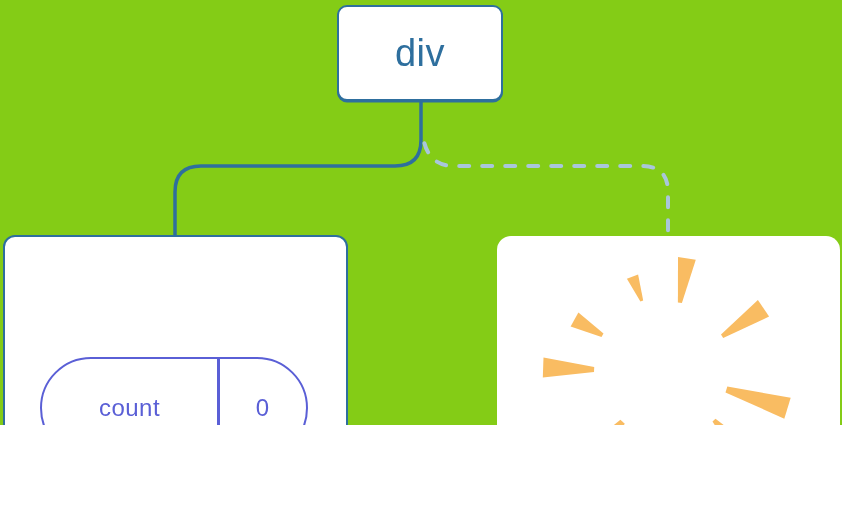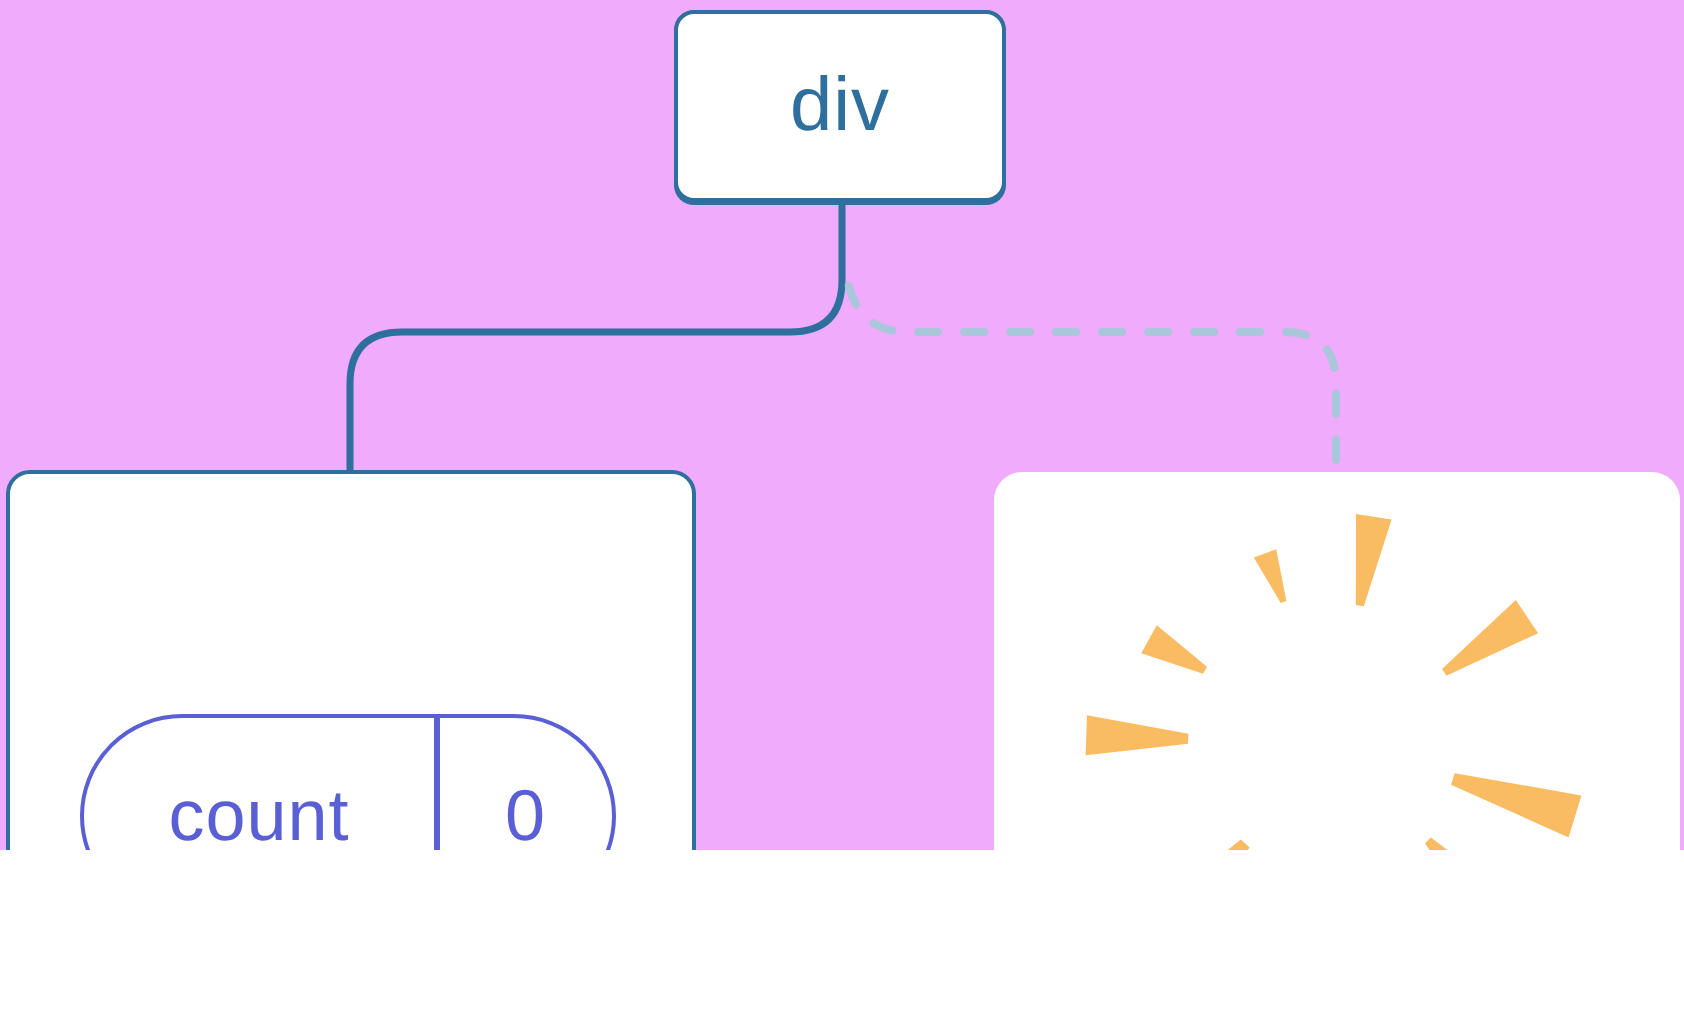--- a/index.html
+++ b/index.html
@@ -1,20 +1,20 @@
 <!DOCTYPE html>
 <html><head>
 <meta charset="utf-8">
 <style>
   html, body { margin: 0; padding: 0; }
   .canvas {
     position: relative;
     width: 842px;
     height: 425px;
-    background: #f0abfc;
+    background: #84cc16;
     overflow: hidden;
     font-family: "Liberation Sans", sans-serif;
   }
   .connectors {
     position: absolute;
     left: 0; top: 0;
   }
   .node-root {
     position: absolute;
     left: 337px; top: 5px;
@@ -74,21 +74,21 @@
     width: 2.5px;
     background: #5A5FD6;
   }
   .pill-value-section {
     flex: 1;
     display: flex;
     align-items: center;
     justify-content: center;
   }
   .pill-text {
-    font-size: 36px;
+    font-size: 24px;
     font-weight: 400;
     color: #5A5FD6;
     letter-spacing: 0.5px;
   }
   .card-removed {
     position: absolute;
     left: 497px; top: 236px;
     width: 343px; height: 270px;
     background: #ffffff;
     border-radius: 14px;

